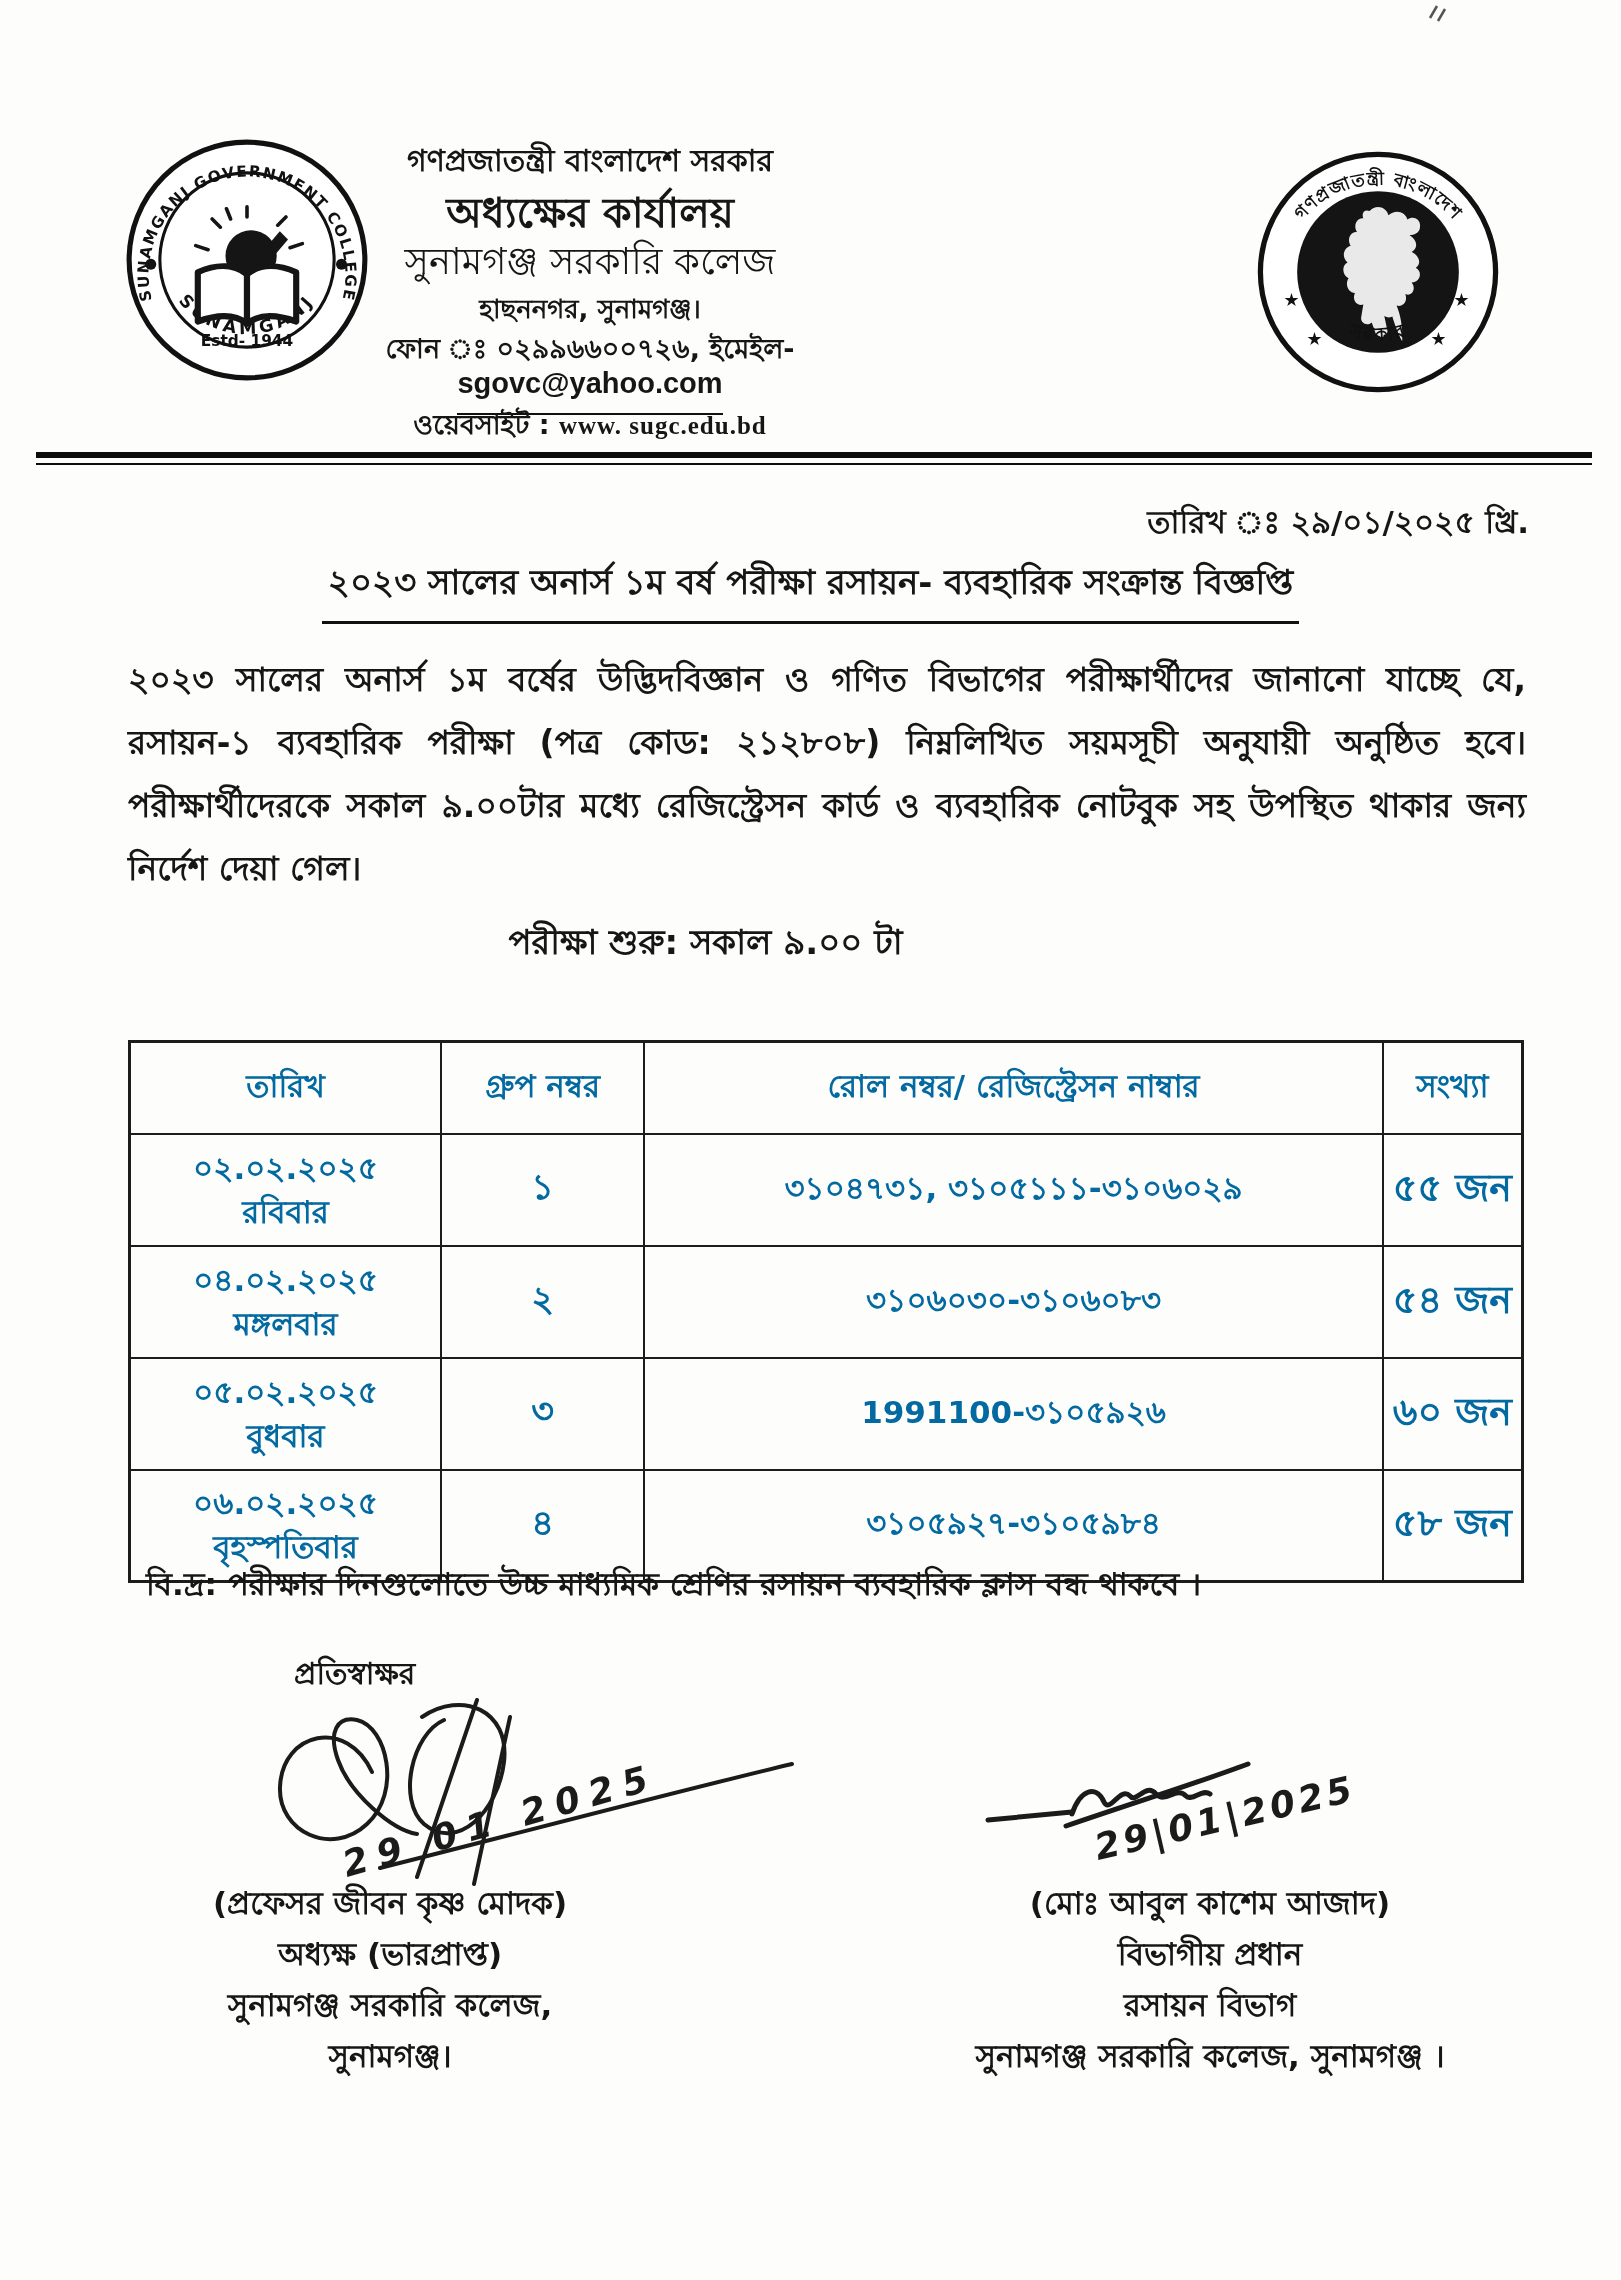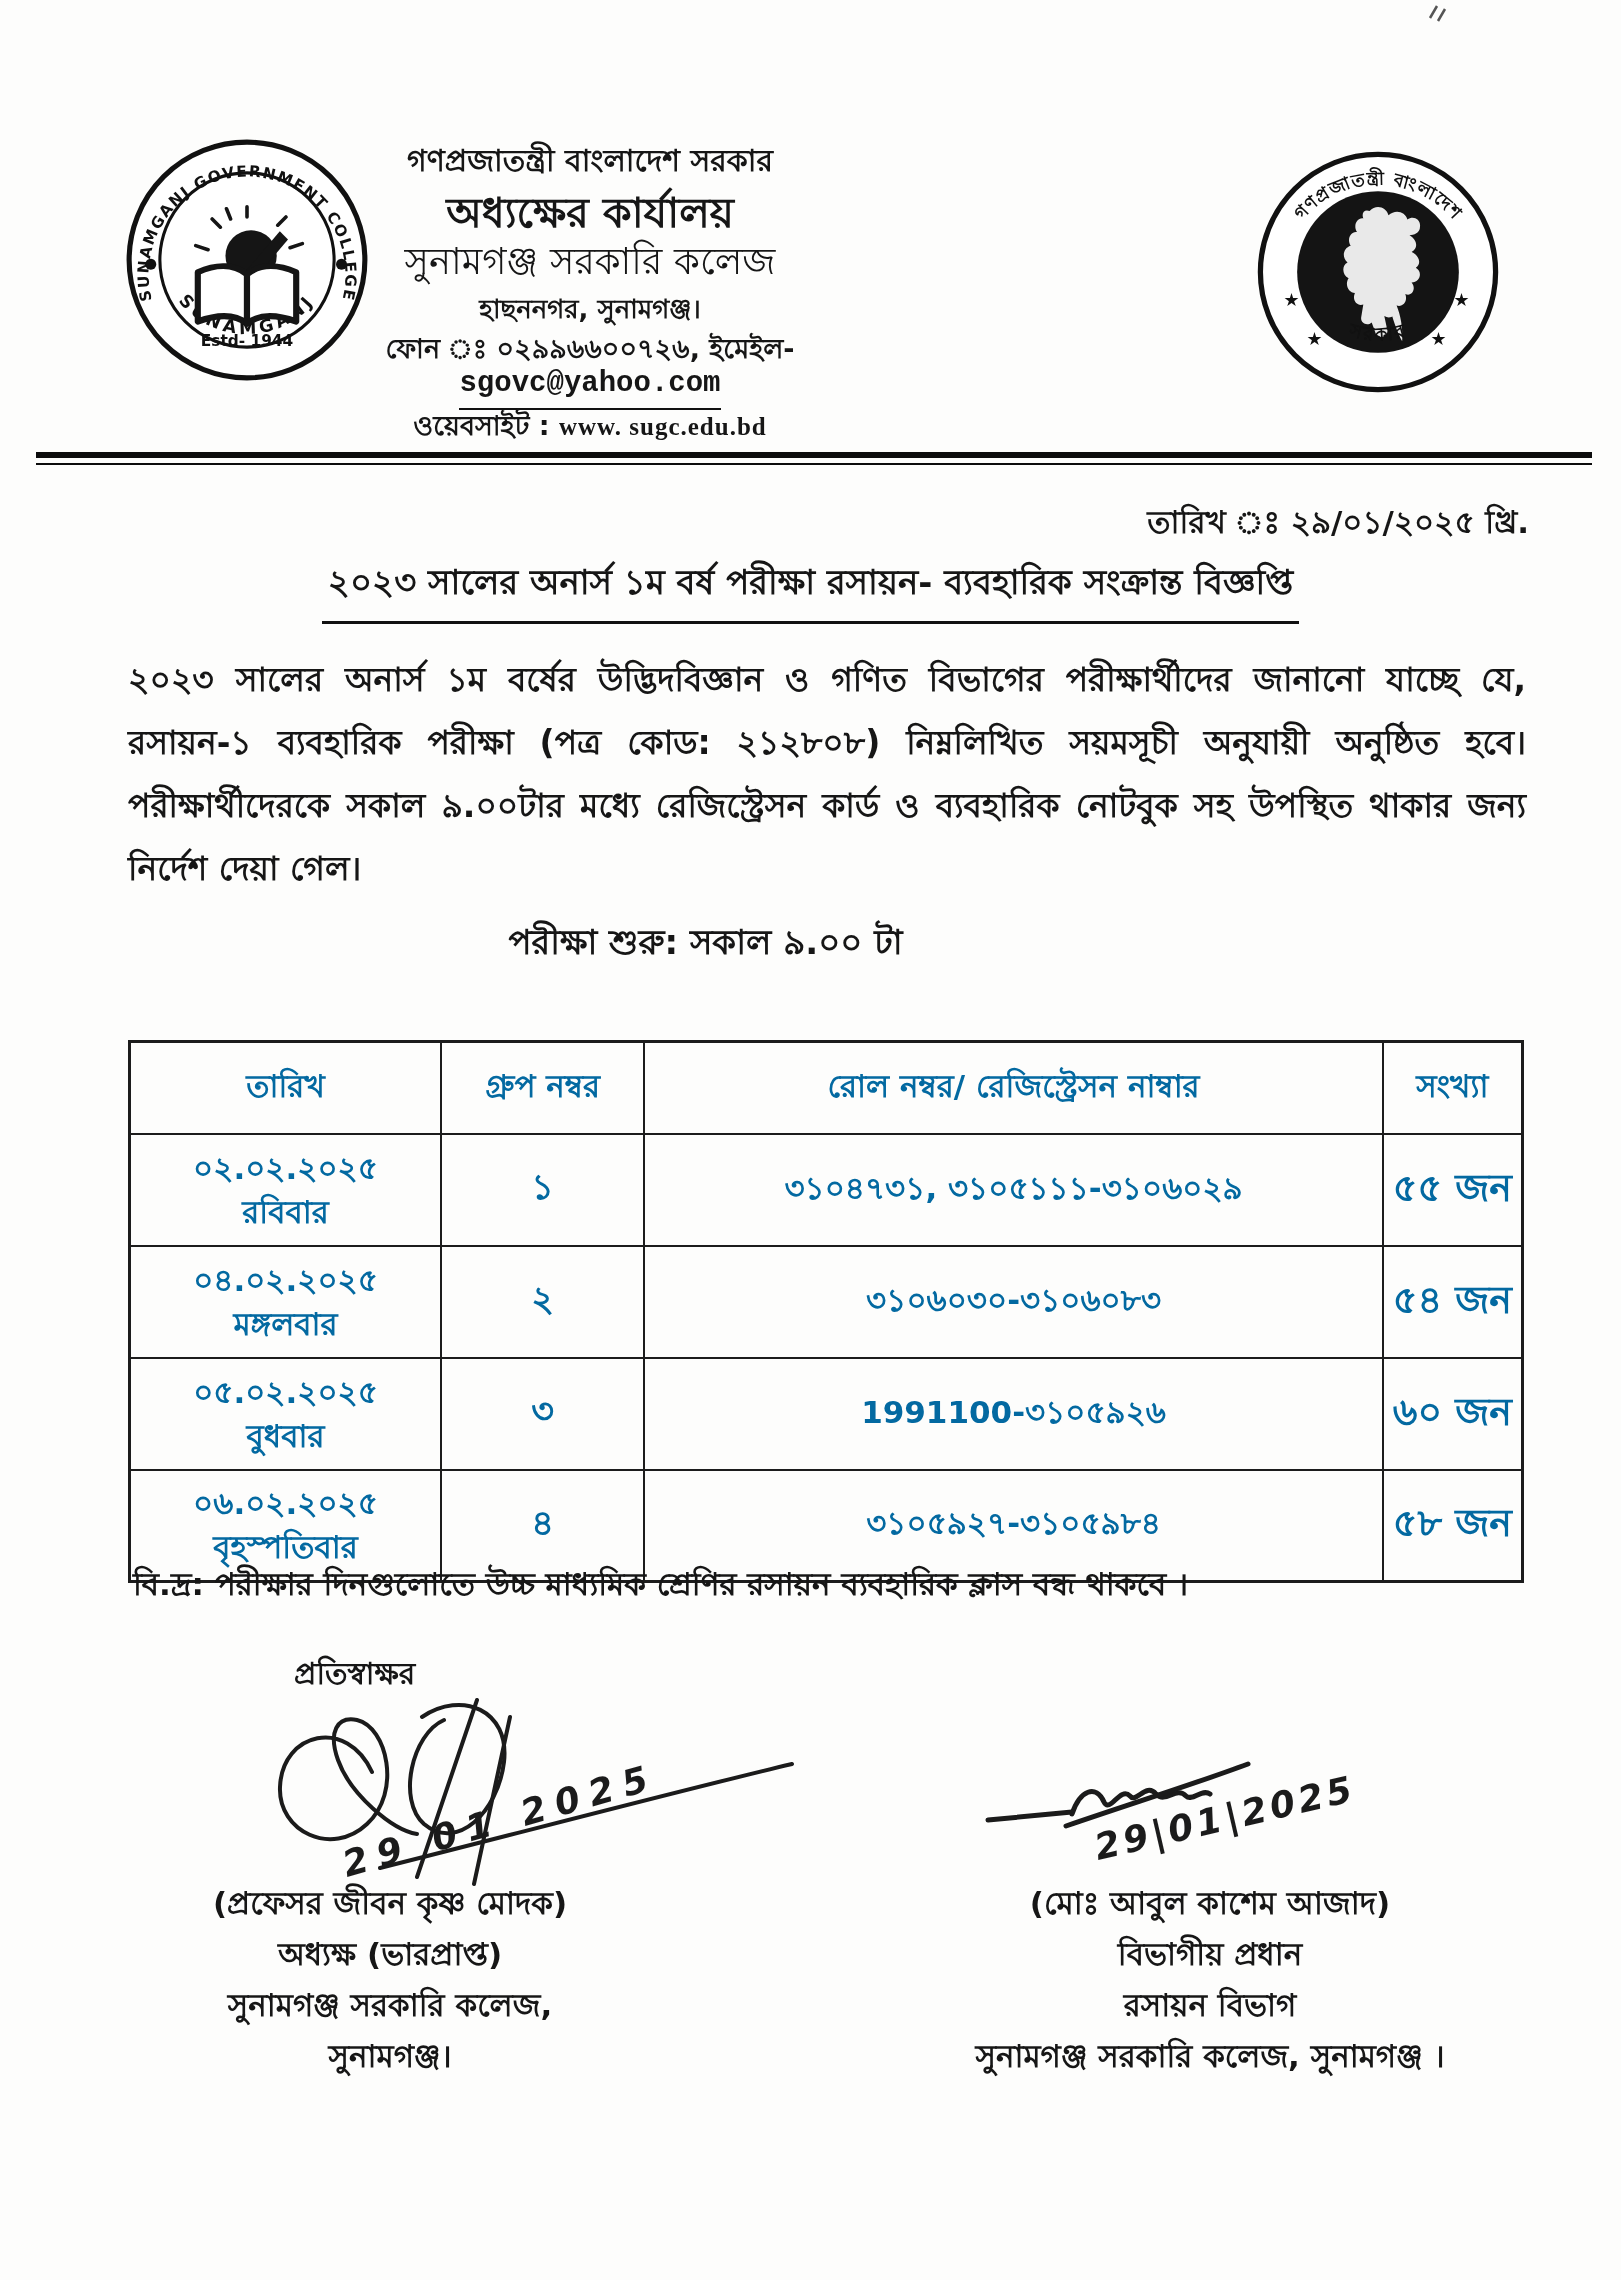--- a/index.html
+++ b/index.html
@@ -12,21 +12,21 @@
   }
   
   .logo-left{position:absolute;left:124px;top:136px;width:246px;height:248px}
   .logo-right{position:absolute;left:1252px;top:146px;width:252px;height:252px}
   .head-center{position:absolute;left:290px;top:142px;width:600px;text-align:center;line-height:1.25}
   .h-govt{font-size:30px;font-weight:600}
   .h-office{font-size:41px;font-weight:700;margin-top:8px}
   .h-college{font-size:37px;font-weight:400;}
   .h-address{font-size:26px;font-weight:700;margin-top:8px}
   .h-phone{font-size:27px;font-weight:700;margin-top:6px}
-  .h-phone .email{font-size:29px;font-weight:600;border-bottom:2px solid #111;padding-bottom:8px;font-family:Liberation Mono, monospace}
+  .h-phone .email{font-size:29px;font-weight:600;border-bottom:2px solid #111;padding-bottom:14px;font-family:Liberation Sans, sans-serif}
   .h-web{font-size:27px;font-weight:700;margin-top:6px}
   .h-web .web{font-size:25px;font-weight:700;letter-spacing:1px;font-family:Liberation Serif, serif}
   
   .rule{position:absolute;left:36px;top:452px;width:1556px}
   .rule .thick{height:6px;background:#0c0c0c}
   .rule .thin{height:2px;background:#0c0c0c;margin-top:5px}
   
   .date-line{position:absolute;right:92px;top:498px;font-size:31px;font-weight:700}
   .title-wrap{position:absolute;left:0;right:0;top:556px;text-align:center}
   .title-wrap span{display:inline-block;font-size:34px;font-weight:700;border-bottom:3px solid #111;padding:0 6px 8px}
@@ -36,21 +36,21 @@
   
   table.sched{position:absolute;left:128px;top:1040px;width:1396px;border-collapse:collapse;border:3px solid #1c1c1c}
   table.sched th,table.sched td{border:2.5px solid #1c1c1c;text-align:center;vertical-align:middle;font-weight:700;color:#0369a1}
   table.sched th{height:92px;font-size:31px}
   table.sched td{height:112px}
   .cell-date{font-size:31px;line-height:44px}
   .cell-group{font-size:35px}
   .cell-rolls{font-size:31px}
   .cell-count{font-size:38px}
   
-  .note{position:absolute;left:133px;top:1560px;font-size:31px;font-weight:700}
+  .note{position:absolute;left:146px;top:1560px;font-size:31px;font-weight:700}
   .countersign{position:absolute;left:294px;top:1650px;font-size:30px;font-weight:700}
   .sig-left{position:absolute;left:252px;top:1672px;width:550px;height:225px}
   .sig-right{position:absolute;left:980px;top:1742px;width:440px;height:145px}
   .name-block{position:absolute;text-align:center;font-size:31px;font-weight:700;line-height:51px}
   .left-block{left:128px;top:1878px;width:524px}
   .right-block{left:928px;top:1878px;width:564px}
   .artifact{position:absolute;color:#4a4a4a}
   svg text{font-family:"DejaVu Sans","Liberation Sans",sans-serif}
 </style>
 </head>

